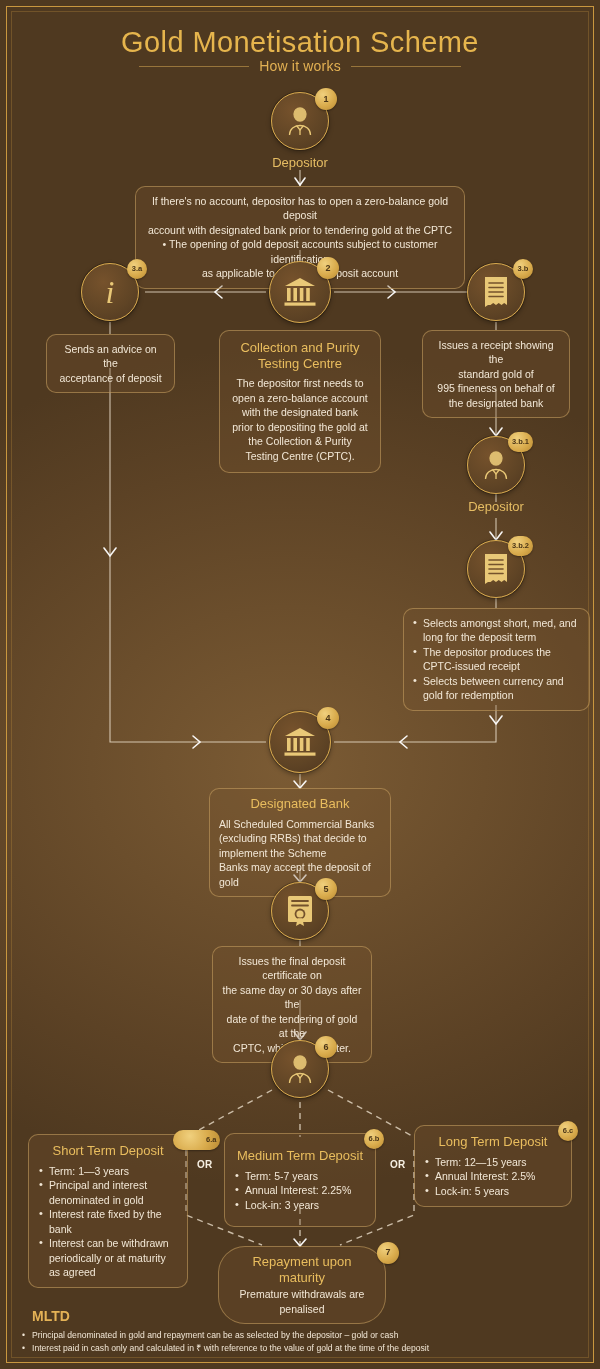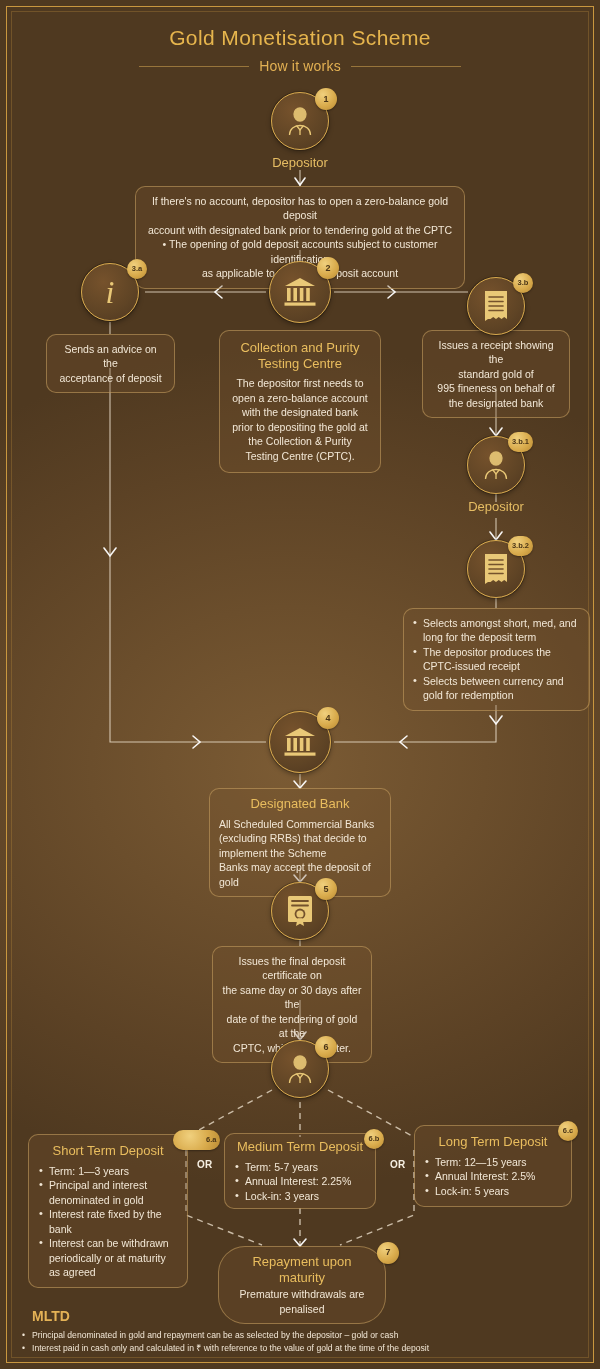--- a/index.html
+++ b/index.html
@@ -29,21 +29,21 @@
     z-index: 60;
   }
 
   
   #wires { position: absolute; left:0; top:0; width:600px; height:1369px; z-index:1; }
 
   
   .title {
     position: absolute; left: 0; right: 0; top: 26px;
     text-align: center;
-    font-size: 21px;
+    font-size: 29px;
     color: #e6b54d;
     letter-spacing: .4px;
     z-index: 5;
   }
   .subtitle-wrap {
     position: absolute; left: 0; right:0; top: 58px;
     display: flex; align-items: center; justify-content: center;
     gap: 10px; z-index:5;
   }
   .subtitle-wrap .rule { height:1px; width:110px; background: rgba(214,168,82,.55); }
@@ -229,21 +229,21 @@
           <rect x="10.4" y="11" width="3.6" height="13"></rect>
           <rect x="16.8" y="11" width="3.6" height="13"></rect>
           <rect x="23.2" y="11" width="3.6" height="13"></rect>
           <rect x="1.5" y="25.5" width="31" height="3.2"></rect>
         </g>
       </svg>
       <span class="badge">2</span>
     </div>
   </div>
 
-  <div class="node" style="left:467px; top:277px;">
+  <div class="node" style="left:467px; top:263px;">
     <div class="circle">
       <svg width="26" height="32" viewBox="0 0 26 32">
         <g fill="#e9c877">
           <path d="M2 1h22v28l-2.8-2-2.7 2-2.8-2-2.7 2-2.8-2-2.7 2L5 29l-3 2V1z"></path>
         </g>
         <g stroke="#74522c" stroke-width="1.6" stroke-linecap="round">
           <line x1="6" y1="7" x2="20" y2="7"></line>
           <line x1="6" y1="11.5" x2="20" y2="11.5"></line>
           <line x1="6" y1="16" x2="20" y2="16"></line>
           <line x1="6" y1="20.5" x2="20" y2="20.5"></line>
@@ -382,21 +382,21 @@
       <li>Term: 1—3 years</li>
       <li>Principal and interest denominated in gold</li>
       <li>Interest rate fixed by the bank</li>
       <li>Interest can be withdrawn periodically or at maturity as agreed</li>
     </ul>
   </div>
   <div class="node" style="left:173px; top:1128px;">
     <span class="badge sm" style="position:relative; top:0; right:0; display:inline-flex;padding-left:33px;">6.a</span>
   </div>
 
-  <div class="box lt" style="left:224px; top:1133px; width:152px; padding:5px 10px;">
+  <div class="box lt" style="left:224px; top:1133px; width:152px; padding:14px 10px;">
     <div class="hd" style="text-align:center">Medium Term Deposit</div>
     <ul>
       <li>Term: 5-7 years</li>
       <li>Annual Interest: 2.25%</li>
       <li>Lock-in: 3 years</li>
     </ul>
   </div>
   <div class="node" style="left:364px; top:1127px;">
     <span class="badge sm" style="position:relative; top:0; right:0; display:inline-flex;">6.b</span>
   </div>

